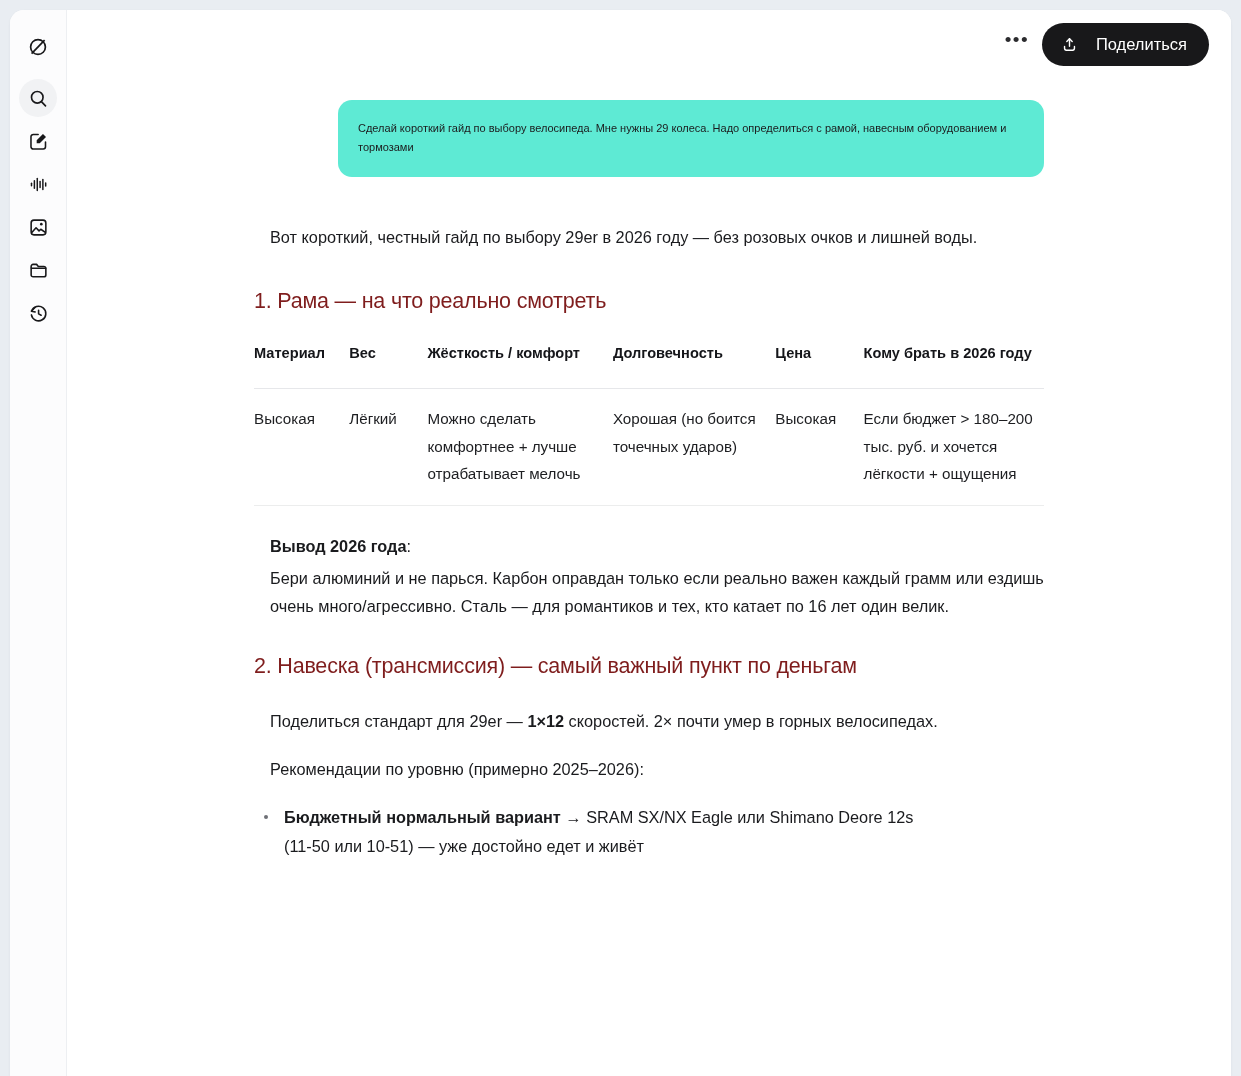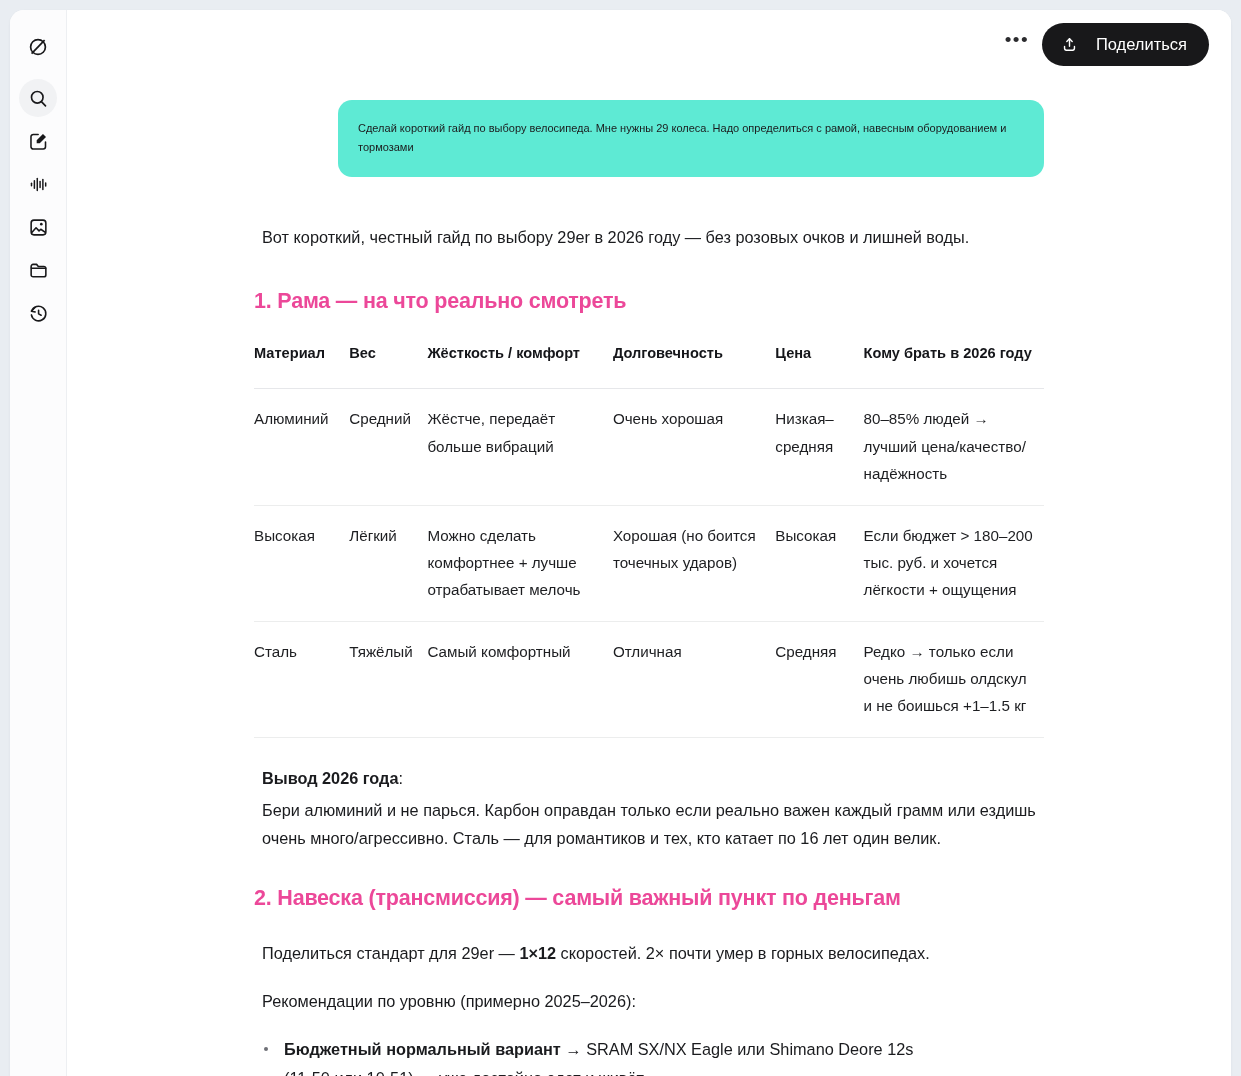--- a/index.html
+++ b/index.html
@@ -111,29 +111,29 @@
     font-size: 11px;
     line-height: 1.72;
     color: #1b1b1d;
   }
 
   
   .assistant { padding-top: 46px; color: #15161a; }
   .assistant p {
     font-size: 16.3px;
     line-height: 1.72;
-    margin: 0 0 20px 8px;
+    margin: 0 0 20px 16px;
     color: #1a1b1e;
   }
   h2.sec {
     font-size: 21.5px;
     line-height: 1.35;
-    font-weight: bold;
+    font-weight: normal;
     margin: 32px 0 26px 0;
-    color: #ec4899;
+    color: #7f1d1d;
     letter-spacing: -0.2px;
   }
   h2.sec.first { margin-top: 36px; }
 
   
   table.mdt {
     width: 100%;
     border-collapse: collapse;
     margin: 0 0 26px 0;
     table-layout: fixed;
@@ -300,43 +300,27 @@
                 <th class="c1">Материал</th>
                 <th class="c2">Вес</th>
                 <th class="c3">Жёсткость / комфорт</th>
                 <th class="c4">Долговечность</th>
                 <th class="c5">Цена</th>
                 <th class="c6">Кому брать в 2026 году</th>
               </tr>
             </thead>
             <tbody>
               <tr>
-                <td>Алюминий</td>
-                <td>Средний</td>
-                <td>Жёстче, передаёт больше вибраций</td>
-                <td>Очень хорошая</td>
-                <td>Низкая–средняя</td>
-                <td>80–85% людей → лучший цена/качество/надёжность</td>
-              </tr>
-              <tr>
                 <td>Высокая</td>
                 <td>Лёгкий</td>
                 <td>Можно сделать комфортнее + лучше отрабатывает мелочь</td>
                 <td>Хорошая (но боится точечных ударов)</td>
                 <td>Высокая</td>
                 <td>Если бюджет &gt; 180–200 тыс. руб. и хочется лёгкости + ощущения</td>
               </tr>
-              <tr>
-                <td>Сталь</td>
-                <td>Тяжёлый</td>
-                <td>Самый комфортный</td>
-                <td>Отличная</td>
-                <td>Средняя</td>
-                <td>Редко → только если очень любишь олдскул и не боишься +1–1.5 кг</td>
-              </tr>
             </tbody>
           </table>
 
           <p class="concl">
             <b>Вывод 2026 года</b><span>:</span>
           </p>
           <p>Бери алюминий и не парься. Карбон оправдан только если реально важен каждый грамм или ездишь очень много/агрессивно. Сталь — для романтиков и тех, кто катает по 16 лет один велик.</p>
 
           <h2 class="sec">2. Навеска (трансмиссия) — самый важный пункт по деньгам</h2>
 

